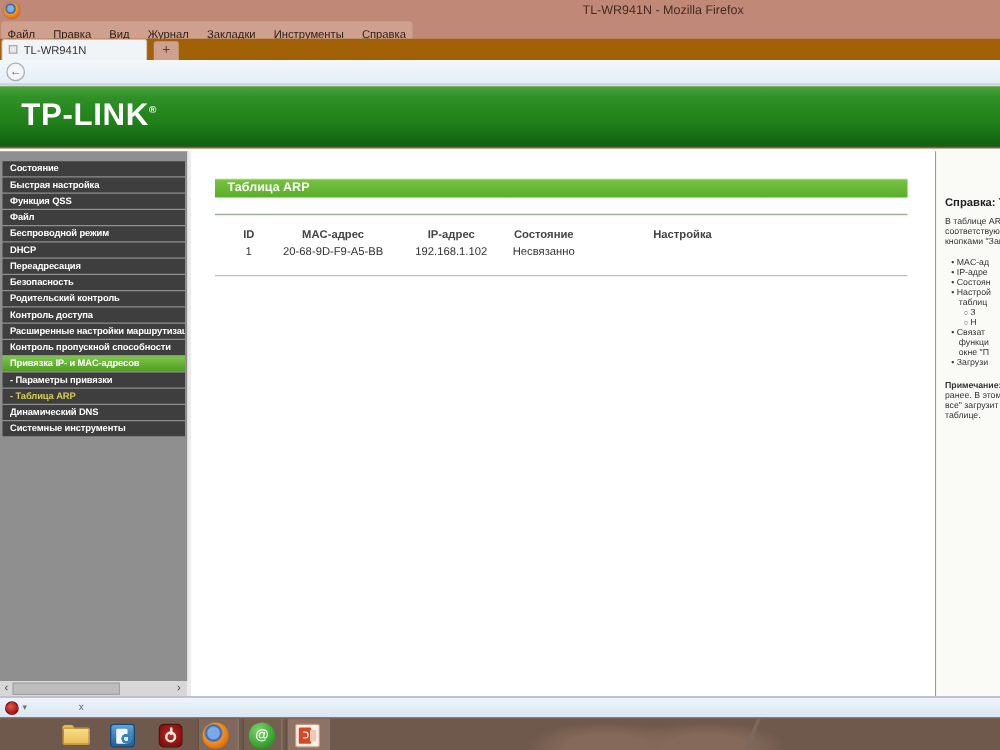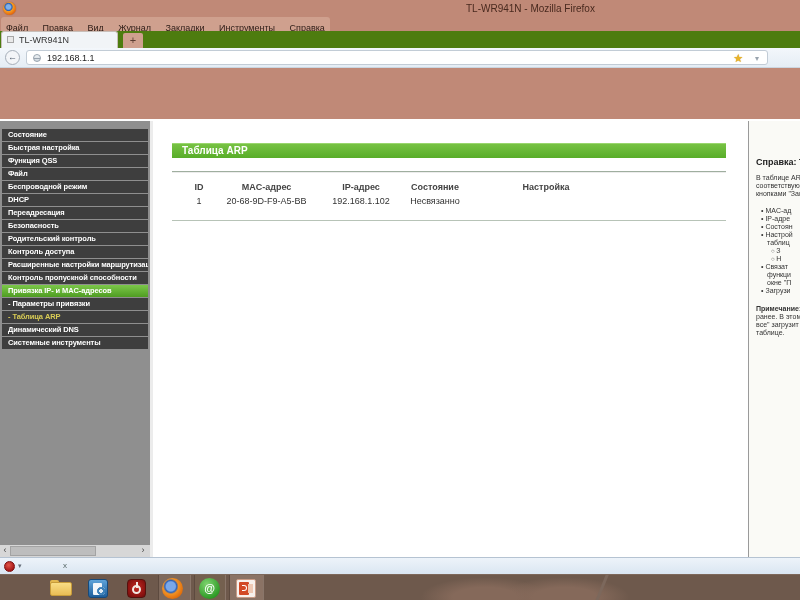--- a/index.html
+++ b/index.html
@@ -11,21 +11,21 @@
   .ff-orb { position:absolute; left:3px; top:2px; width:13px; height:13px; border-radius:50%;
     background:radial-gradient(circle at 42% 38%, #7fb0e8 0 20%, #2c5fb3 33%, #f59a23 42%, #e4660b 72%, #a84a07 100%);
     box-shadow:0 0 1px #7c4a2e; }
   .win-title { position:absolute; left:466px; top:3px; font-size:10px; color:#48291e; }
 
   .menubar { position:absolute; top:17px; left:0; width:800px; height:14px; background:#c08977; }
   .menu-pill { position:absolute; left:1px; top:0; height:27px; background:#cfa08e; border-radius:3px; white-space:nowrap; }
   .menu-item { display:inline-block; padding:0 5px; font-size:9px; line-height:14px; color:#32201a; }
   .menu-item::first-letter { text-decoration:underline; }
 
-  .tabbar { position:absolute; top:31px; left:0; width:800px; height:17px; background:#4d7c0f; }
+  .tabbar { position:absolute; top:31px; left:0; width:800px; height:17px; background:#a16207; }
   .tab-active { position:absolute; left:1px; top:0; width:117px; height:17px; background:#f1f4f7;
     border:1px solid #c8beb8; border-bottom:none; border-radius:3px 3px 0 0; }
   .tab-favicon { position:absolute; left:5px; top:4px; width:7px; height:7px; border:1px solid #a6a6a6; background:#e9e9e9; }
   .tab-title { position:absolute; left:17px; top:3px; font-size:9px; color:#333; }
   .tab-new { position:absolute; left:123px; top:2px; width:20px; height:15px; background:#cfa08e;
     border-radius:2px 2px 0 0; text-align:center; font-size:11px; line-height:14px; color:#5a3c31; }
 
   .navbar { position:absolute; top:48px; left:0; width:800px; height:20px;
     background:linear-gradient(#f3f7fb,#e5edf5); border-bottom:1px solid #ccd6e0; }
   .back-btn { position:absolute; left:5px; top:2px; width:15px; height:15px; border-radius:50%;
@@ -162,28 +162,25 @@
   <div class="tabbar">
     <div class="tab-active">
       <div class="tab-favicon"></div>
       <div class="tab-title">TL-WR941N</div>
     </div>
     <div class="tab-new">+</div>
   </div>
 
   <div class="navbar">
     <div class="back-btn">←</div>
-    <div class="url-field">
-      <div class="globe-icon"></div>
-      <div class="url-text">192.168.1.1</div>
-      <div class="star-icon">★</div>
-      <div class="url-caret">▾</div>
-    </div>
-  </div>
-
+  </div>
+
+  <div class="banner">
+    <div class="logo"><span>TP-LINK</span><sup>®</sup></div>
+  </div>
   <div class="banner-edge"></div>
 
   <div class="viewport">
 
     <div class="sidebar">
       <div class="side-item">Состояние</div>
       <div class="side-item">Быстрая настройка</div>
       <div class="side-item">Функция QSS</div>
       <div class="side-item">Файл</div>
       <div class="side-item">Беспроводной режим</div>

